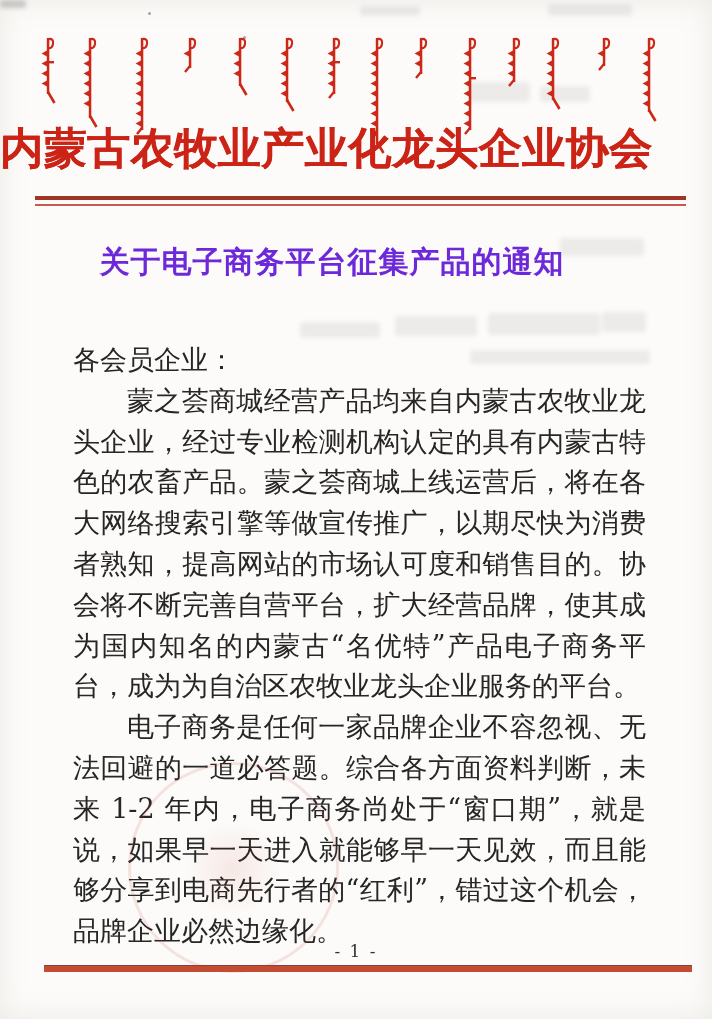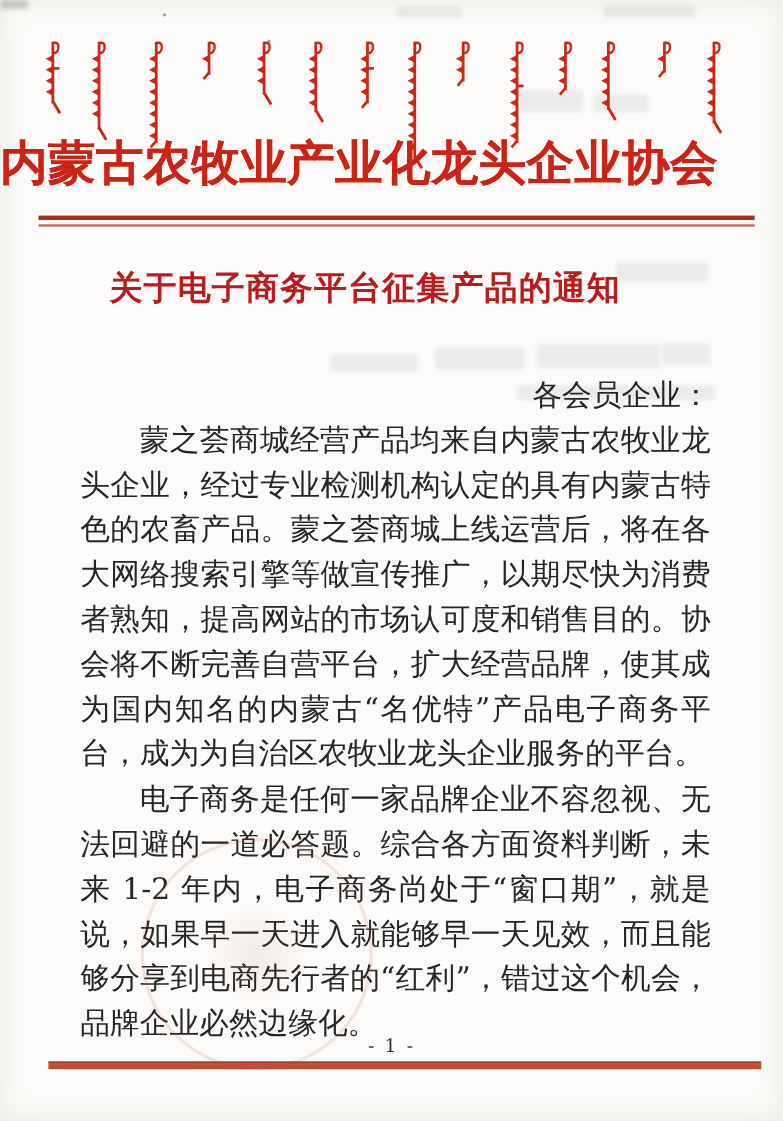--- a/index.html
+++ b/index.html
@@ -25,29 +25,29 @@
     white-space:nowrap;
     text-shadow:.4px 0 0 #cb2315;
   }
   
   .rule-thick{position:absolute;left:35px;top:196px;width:651px;height:4px;background:#a03526;}
   .rule-thin {position:absolute;left:35px;top:204px;width:651px;height:2px;background:#c75b4c;}
   
   .doc-title{
     position:absolute;left:0;top:242px;width:664px;
     text-align:center;
-    font-size:30px;font-weight:bold;color:#b91c1c;
+    font-size:30px;font-weight:bold;color:#6d28d9;
     letter-spacing:1px;white-space:nowrap;
   }
   
   .body-block{
     position:absolute;left:73px;top:340px;width:573px;
     font-size:27px;line-height:40.8px;color:#262626;
   }
-  .salutation{text-align:right;margin-left:33px;}
+  .salutation{text-align:left;}
   .para{text-indent:2em;text-align:justify;text-justify:inter-character;}
   
   .ghost{position:absolute;background:rgba(100,100,100,.10);filter:blur(2px);border-radius:3px;}
   .speck{position:absolute;background:rgba(60,60,60,.45);border-radius:50%;}
   
   .stamp{
     position:absolute;left:128px;top:762px;width:205px;height:205px;
     border:3px solid rgba(193,62,48,.13);border-radius:50%;
   }
   .stamp::after{

